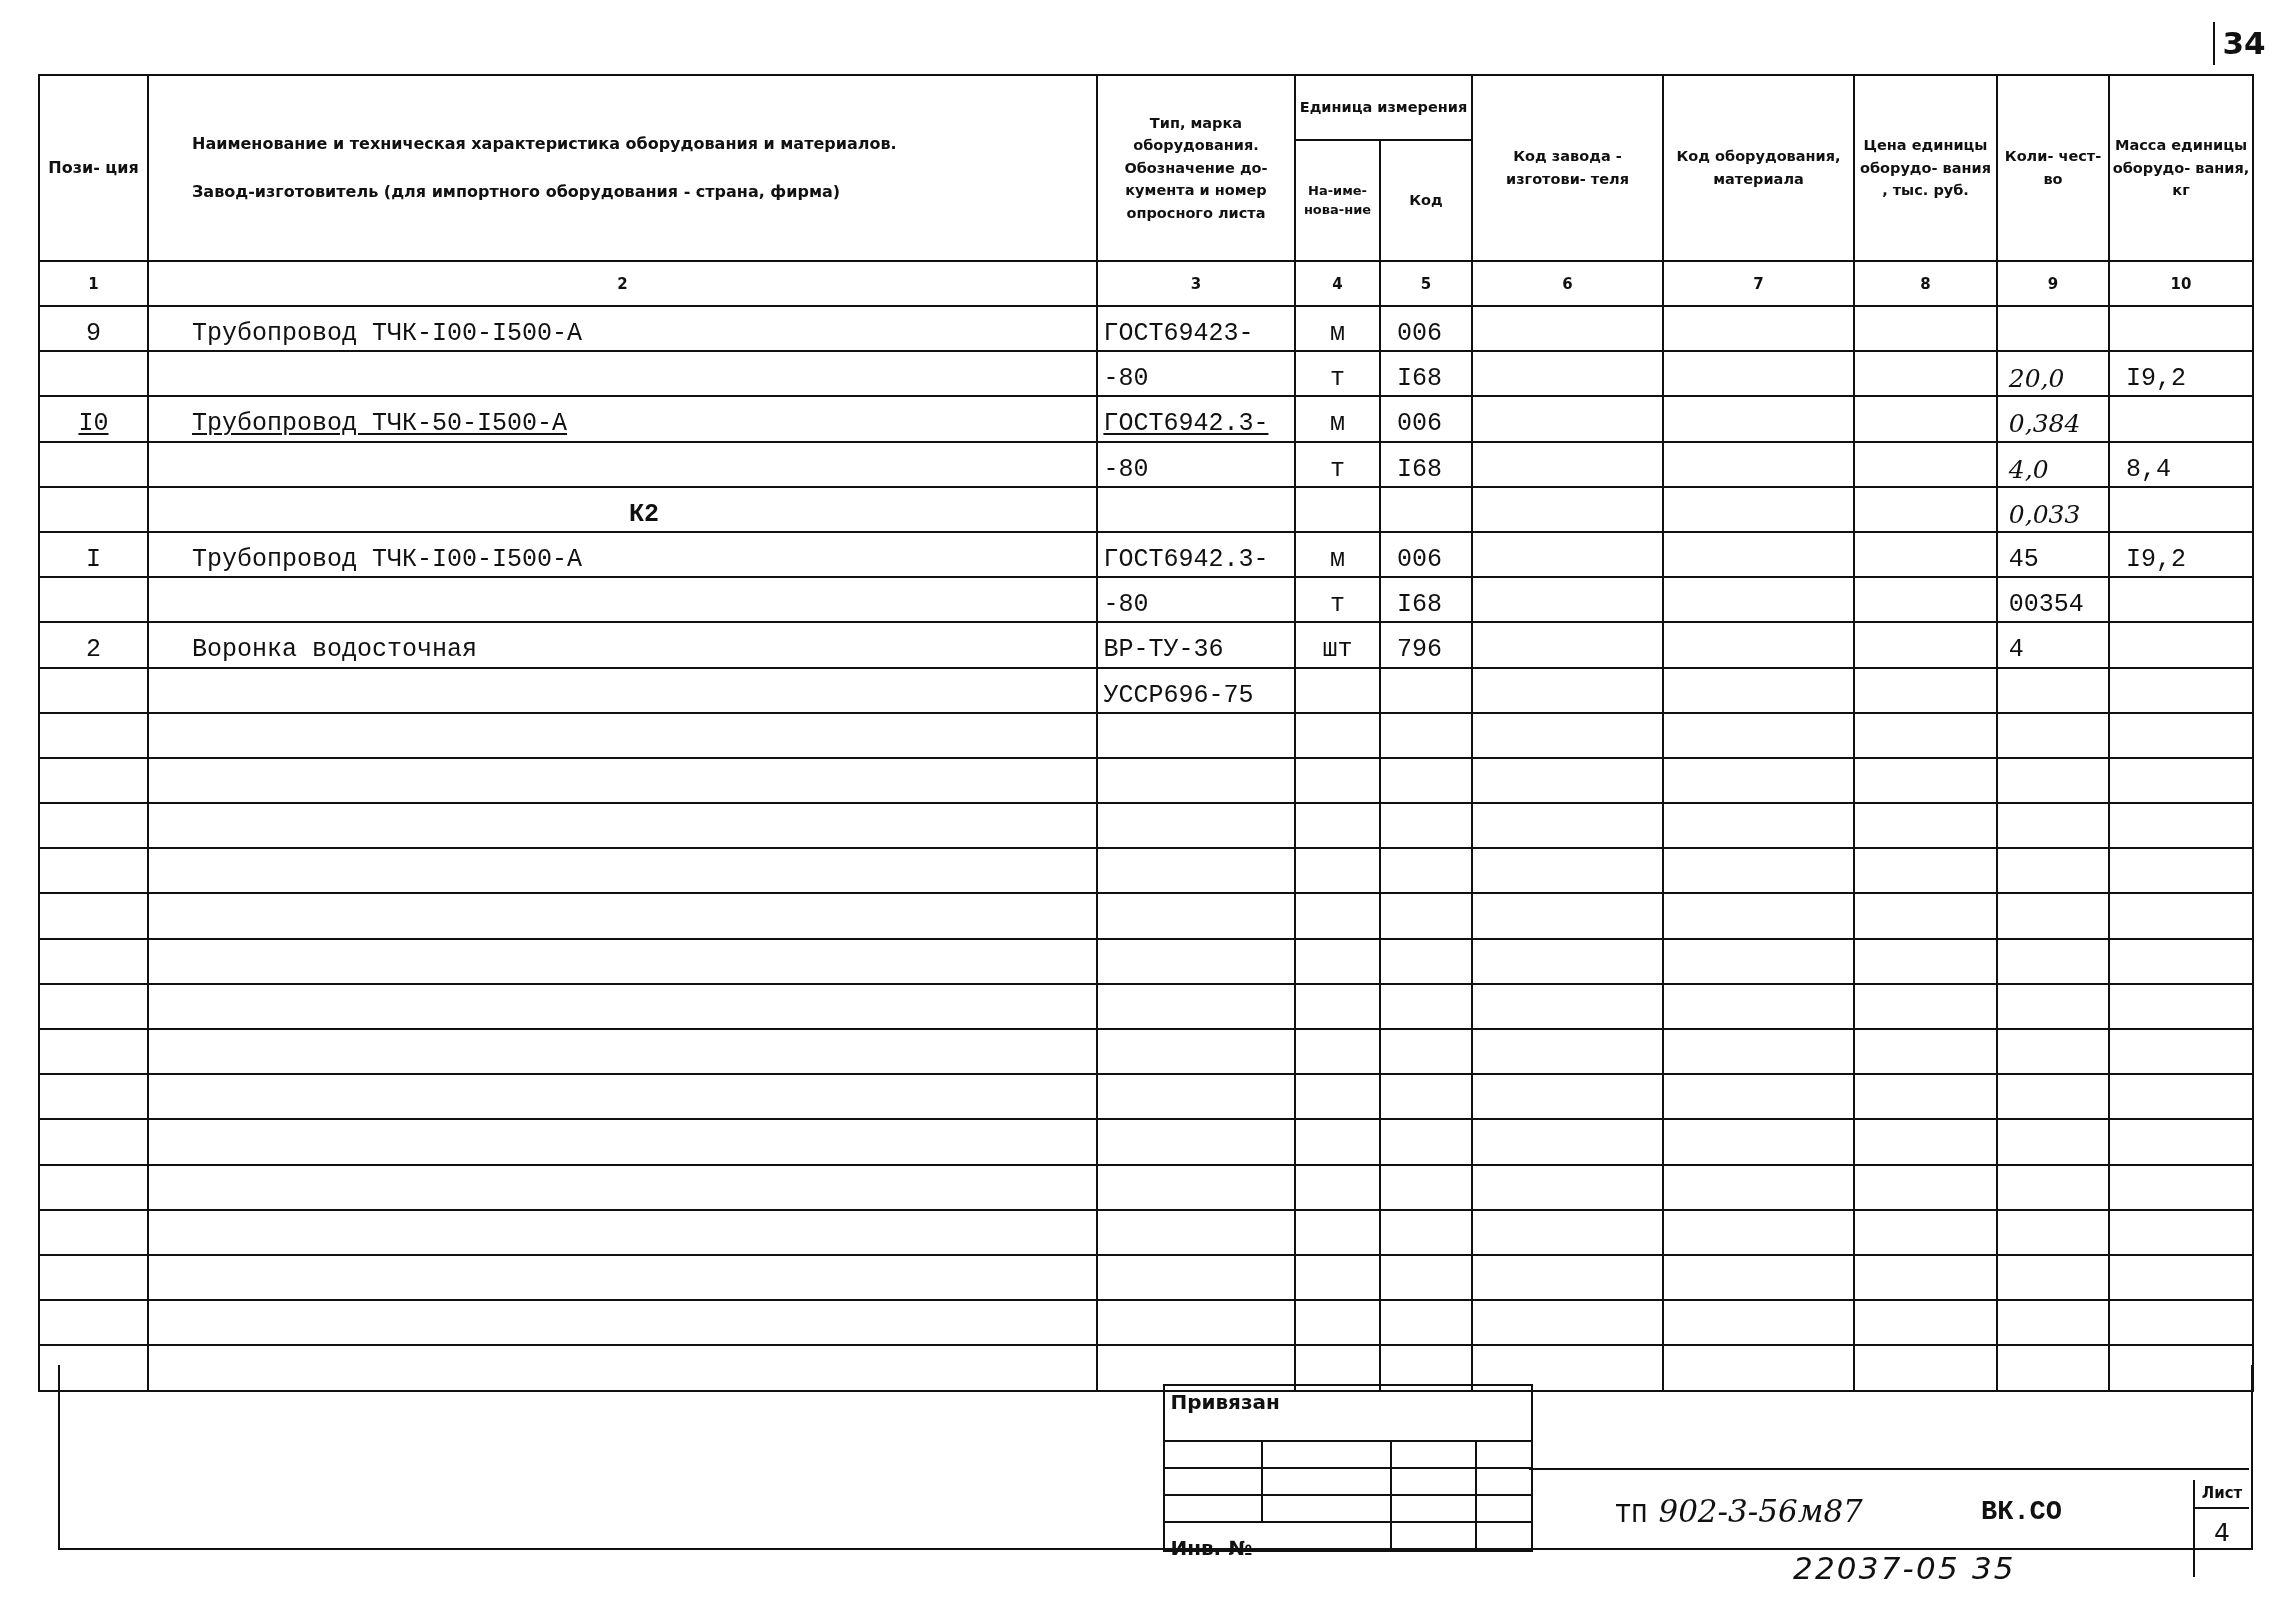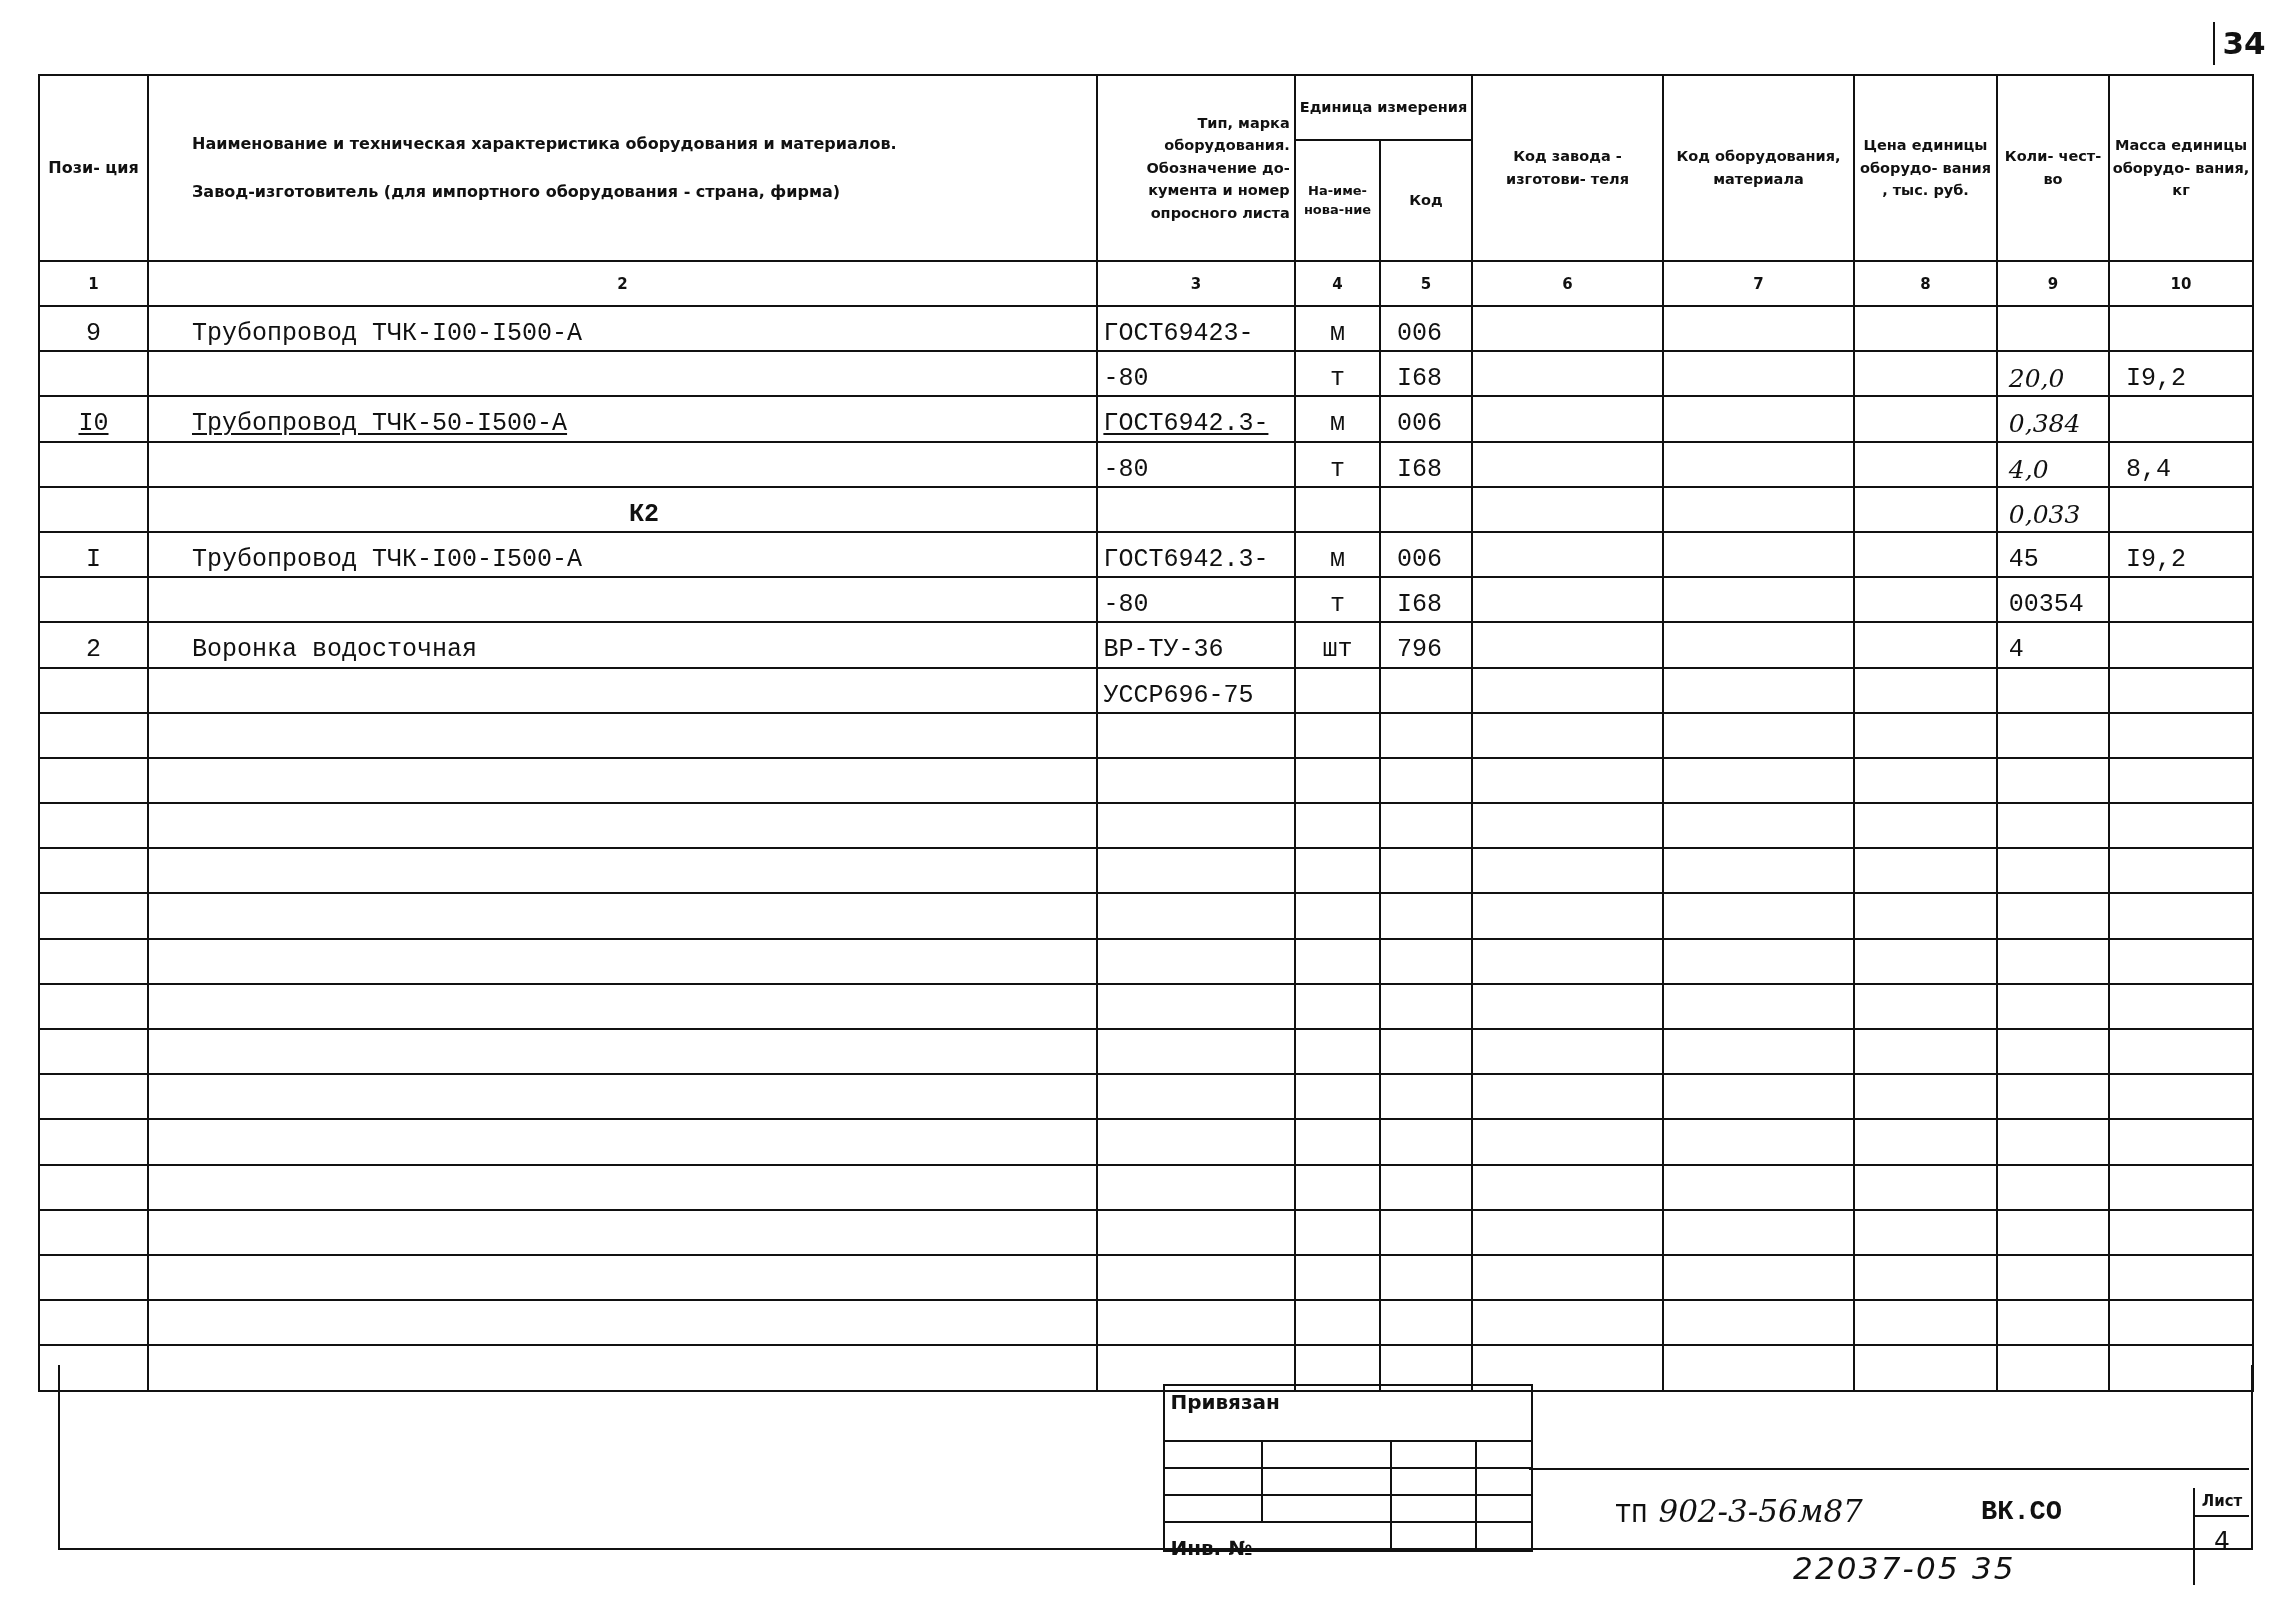--- a/index.html
+++ b/index.html
@@ -24,21 +24,21 @@
   .group { text-align:center; font-weight:bold; }
   .footer-box { position:absolute; left:58px; top:1365px; width:2191px; height:183px; border:2.7px solid #111; border-top:none; }
   .stamp { position:absolute; left:1163px; top:1384px; width:366px; height:164px; border:2.7px solid #111; }
   .stamp .lbl { position:absolute; font-family:"DejaVu Sans", sans-serif; font-size:20px; font-weight:bold; }
   .stamp .hl { position:absolute; left:0; right:0; border-top:2.7px solid #111; }
   .stamp .vl { position:absolute; border-left:2.2px solid #111; }
   .titleblock { position:absolute; left:1529px; top:1468px; width:720px; height:80px; border-top:2.7px solid #111; }
   .titleblock .code { position:absolute; left:86px; top:22.6px; font-family:"DejaVu Serif", serif; font-size:31px; font-style:italic; }
   .titleblock .code .tp { font-style:normal; font-family:"Liberation Mono", monospace; font-size:27px; margin-right:11px; }
   .titleblock .mark { position:absolute; left:452px; top:27px; font-family:"Liberation Mono", monospace; font-size:27px;font-weight:bold; }
-  .titleblock .sheetcell { position:absolute; right:0; top:18px; width:54px; height:97px; border-left:2.7px solid #111; }
+  .titleblock .sheetcell { position:absolute; right:0; top:10px; width:54px; height:97px; border-left:2.7px solid #111; }
   .titleblock .sheetcell .lbl { height:27px; border-bottom:2.7px solid #111; font-family:"DejaVu Sans", sans-serif; font-size:15px; font-weight:bold; text-align:center; line-height:27px; }
   .titleblock .sheetcell .val { text-align:center; font-family:"DejaVu Sans", sans-serif; font-size:25px; line-height:47px; }
   .archive { position:absolute; left:1793px; top:1550px; font-family:"DejaVu Sans", sans-serif; font-size:31px; font-style:italic; letter-spacing:2.2px; }
 </style>
 </head>
 <body>
 
 <div class="sheet-num">34</div>
 
 <table class="spec">
@@ -55,21 +55,21 @@
       <col style="width:144px">
   </colgroup>
   <thead>
     <tr style="height:65px">
       <th rowspan="2" class="hdr">Пози-
 ция</th>
       <th rowspan="2" class="hdr hdr-left">
         <div>Наименование и техническая характеристика  оборудования и материалов.</div>
         <div>Завод-изготовитель  (для импортного оборудования -  страна, фирма)</div>
       </th>
-      <th rowspan="2" class="hdr hdr-small" style="text-align:right;padding:0 4.3px;">Тип,  марка оборудования. Обозначение до-кумента и номер опросного листа</th>
+      <th rowspan="2" class="hdr hdr-small" style="text-align:center;padding:0 4.3px;">Тип,  марка оборудования. Обозначение до-кумента и номер опросного листа</th>
       <th colspan="2" class="hdr hdr-small">Единица измерения</th>
       <th rowspan="2" class="hdr hdr-small">Код завода - изготови- теля</th>
       <th rowspan="2" class="hdr hdr-small">Код оборудования, материала</th>
       <th rowspan="2" class="hdr hdr-small">Цена единицы оборудо- вания , тыс. руб.</th>
       <th rowspan="2" class="hdr hdr-small">Коли- чест- во</th>
       <th rowspan="2" class="hdr hdr-small">Масса единицы оборудо- вания, кг</th>
     </tr>
     <tr style="height:121px">
       <th class="hdr hdr-small" style="font-size:13px;line-height:18.3px;">На-име-нова-ние</th>
       <th class="hdr hdr-small">Код</th>

